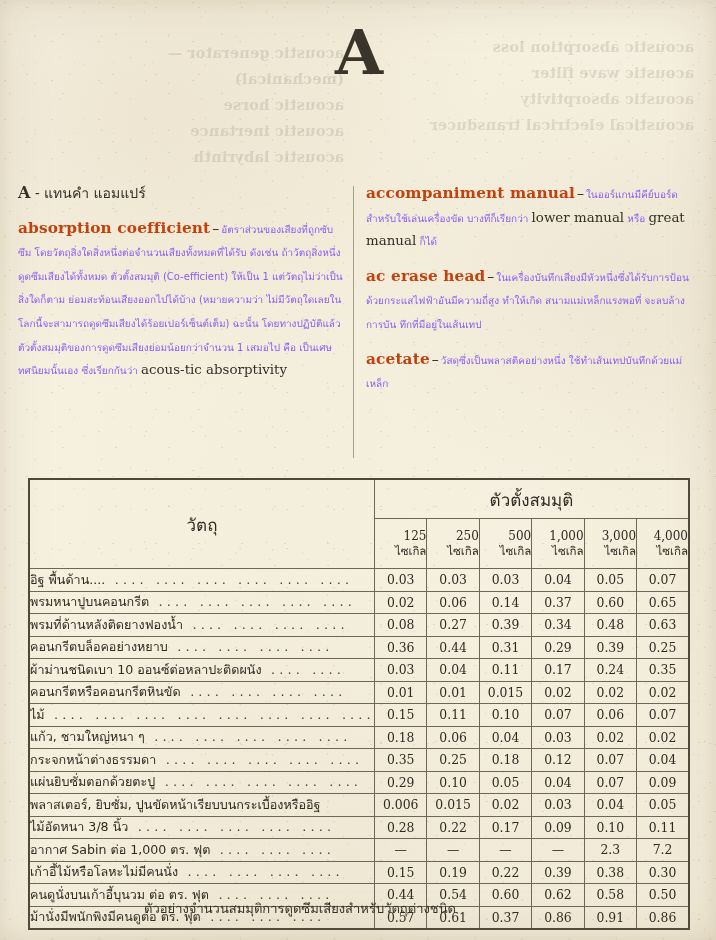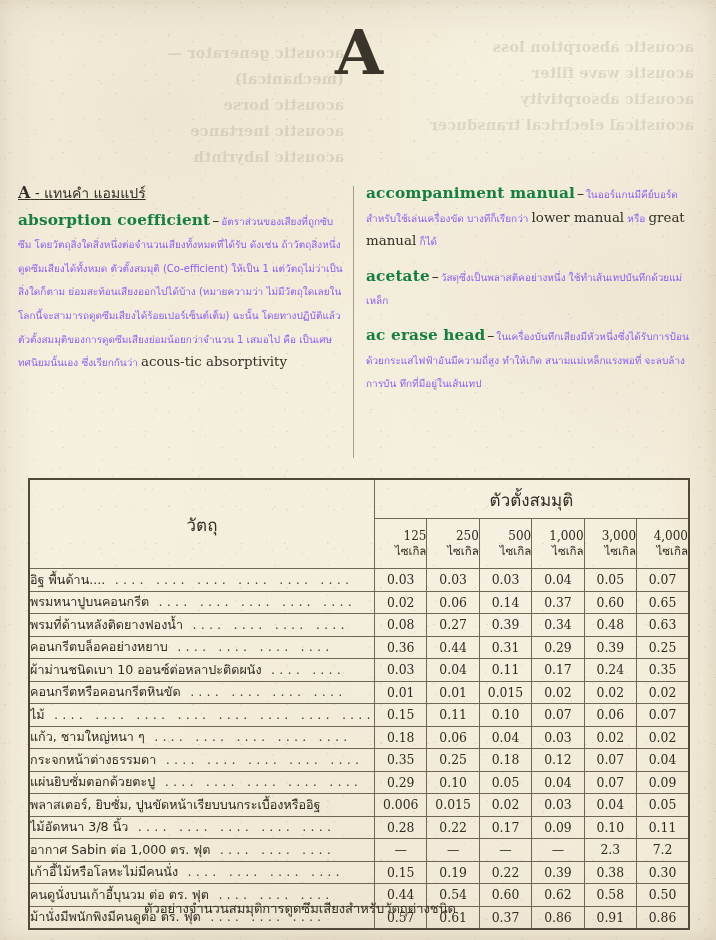--- a/index.html
+++ b/index.html
@@ -93,36 +93,35 @@
     font-size: 13.2px;
     line-height: 22.6px;
     color: #332f27;
   }
   #col-left  { left: 18px;  width: 326px; }
   #col-right { left: 366px; width: 330px; }
 
   .pronoun-line {
     font-family: "DejaVu Serif", serif;
     font-size: 14px;
-    margin-bottom: 4px;
-    text-decoration: underline;
+    margin-bottom: 12px;
   }
   .pronoun-line .hw {
     font-family: "DejaVu Serif", serif;
     font-weight: bold;
     font-size: 16px;
   }
 
   .entry { margin-bottom: 11px; }
   .entry .term {
     font-family: "DejaVu Serif", serif;
     font-weight: bold;
     font-size: 15.3px;
     letter-spacing: 0.15px;
-    color: #15803d;
+    color: #c2410c;
   }
   .entry .dash {
     font-family: "DejaVu Serif", serif;
     font-size: 14px;
     padding: 0 2px;
   }
   .entry .def {
     font-size: 10px;
     color: #8b5cf6;
   }
@@ -277,25 +276,25 @@
 
   </div>
 
   <div class="col" id="col-right">
 
     <div class="entry">
       <span class="term">accompaniment manual</span><span class="dash">–</span><span class="def">ในออร์แกนมีคีย์บอร์ดสำหรับใช้เล่นเครื่องขัด  บางทีก็เรียกว่า </span><span class="rom">lower manual</span><span class="def"> หรือ </span><span class="rom">great manual</span><span class="def"> ก็ได้</span>
     </div>
 
     <div class="entry">
+      <span class="term">ac erase head</span><span class="dash">–</span><span class="def">ในเครื่องบันทึกเสียงมีหัวหนึ่งซึ่งได้รับการป้อนด้วยกระแสไฟฟ้าอันมีความถี่สูง  ทำให้เกิด สนามแม่เหล็กแรงพอที่ จะลบล้าง การบัน ทึกที่มีอยู่ในเส้นเทป</span>
+    </div>
+
+    <div class="entry">
       <span class="term">acetate</span><span class="dash">–</span><span class="def">วัสดุซึ่งเป็นพลาสติคอย่างหนึ่ง  ใช้ทำเส้นเทปบันทึกด้วยแม่เหล็ก</span>
-    </div>
-
-    <div class="entry">
-      <span class="term">ac erase head</span><span class="dash">–</span><span class="def">ในเครื่องบันทึกเสียงมีหัวหนึ่งซึ่งได้รับการป้อนด้วยกระแสไฟฟ้าอันมีความถี่สูง  ทำให้เกิด สนามแม่เหล็กแรงพอที่ จะลบล้าง การบัน ทึกที่มีอยู่ในเส้นเทป</span>
     </div>
 
 
   </div>
 
   <div id="table-wrap">
     <table class="abs">
       <thead>
         <tr>
           <th class="material-head" rowspan="2">วัตถุ</th>

